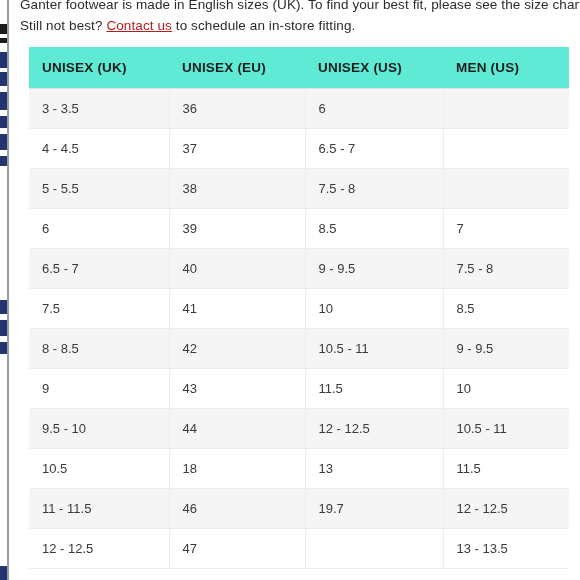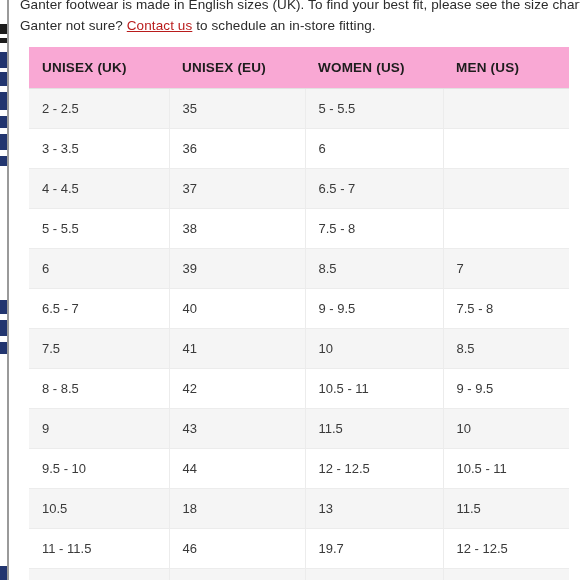--- a/index.html
+++ b/index.html
@@ -91,21 +91,21 @@
     table-layout: fixed;
     font-size: 13px;
     color: #3a3a3a;
   }
   table.size-chart col.c1 { width: 140px; }
   table.size-chart col.c2 { width: 136px; }
   table.size-chart col.c3 { width: 138px; }
   table.size-chart col.c4 { width: 126px; }
 
   table.size-chart thead th {
-    background: #f9a8d4;
+    background: #5eead4;
     color: #1d1d1d;
     font-weight: bold;
     font-size: 13.5px;
     text-align: left;
     padding: 13px 0 13px 13px;
     border-bottom: 1px solid #e2e2e2;
     letter-spacing: 0.2px;
     white-space: nowrap;
   }
   table.size-chart tbody td {
@@ -142,46 +142,40 @@
   <div class="sliver" style="top:320px;height:16px;"></div>
   <div class="sliver" style="top:342px;height:12px;"></div>
   <div class="sliver" style="top:566px;height:14px;"></div>
   <div class="edge-divider"></div>
 </div>
 
 <div id="page">
 
   <div class="intro intro-line-1">Ganter footwear is made in English sizes (UK). To find your best fit, please see the size chart.</div>
 
-  <div class="intro intro-line-2"><span>Ganter not sure? </span><a class="contact-link" href="#">Contact us</a><span> to schedule an in-store fitting.</span></div>
+  <div class="intro intro-line-2"><span>Still not best? </span><a class="contact-link" href="#">Contact us</a><span> to schedule an in-store fitting.</span></div>
 
   <div id="size-chart-wrap">
     <table class="size-chart">
       <colgroup>
         <col class="c1">
           <col class="c2">
           <col class="c3">
           <col class="c4">
       </colgroup>
       <thead>
         <tr>
           <th>UNISEX (UK)</th>
           <th>UNISEX (EU)</th>
-          <th>WOMEN (US)</th>
+          <th>UNISEX (US)</th>
           <th>MEN (US)</th>
         </tr>
       </thead>
       <tbody id="size-chart-body">
           <tr>
-            <td>2 - 2.5</td>
-            <td>35</td>
-            <td>5 - 5.5</td>
-            <td></td>
-          </tr>
-          <tr>
             <td>3 - 3.5</td>
             <td>36</td>
             <td>6</td>
             <td></td>
           </tr>
           <tr>
             <td>4 - 4.5</td>
             <td>37</td>
             <td>6.5 - 7</td>
             <td></td>

